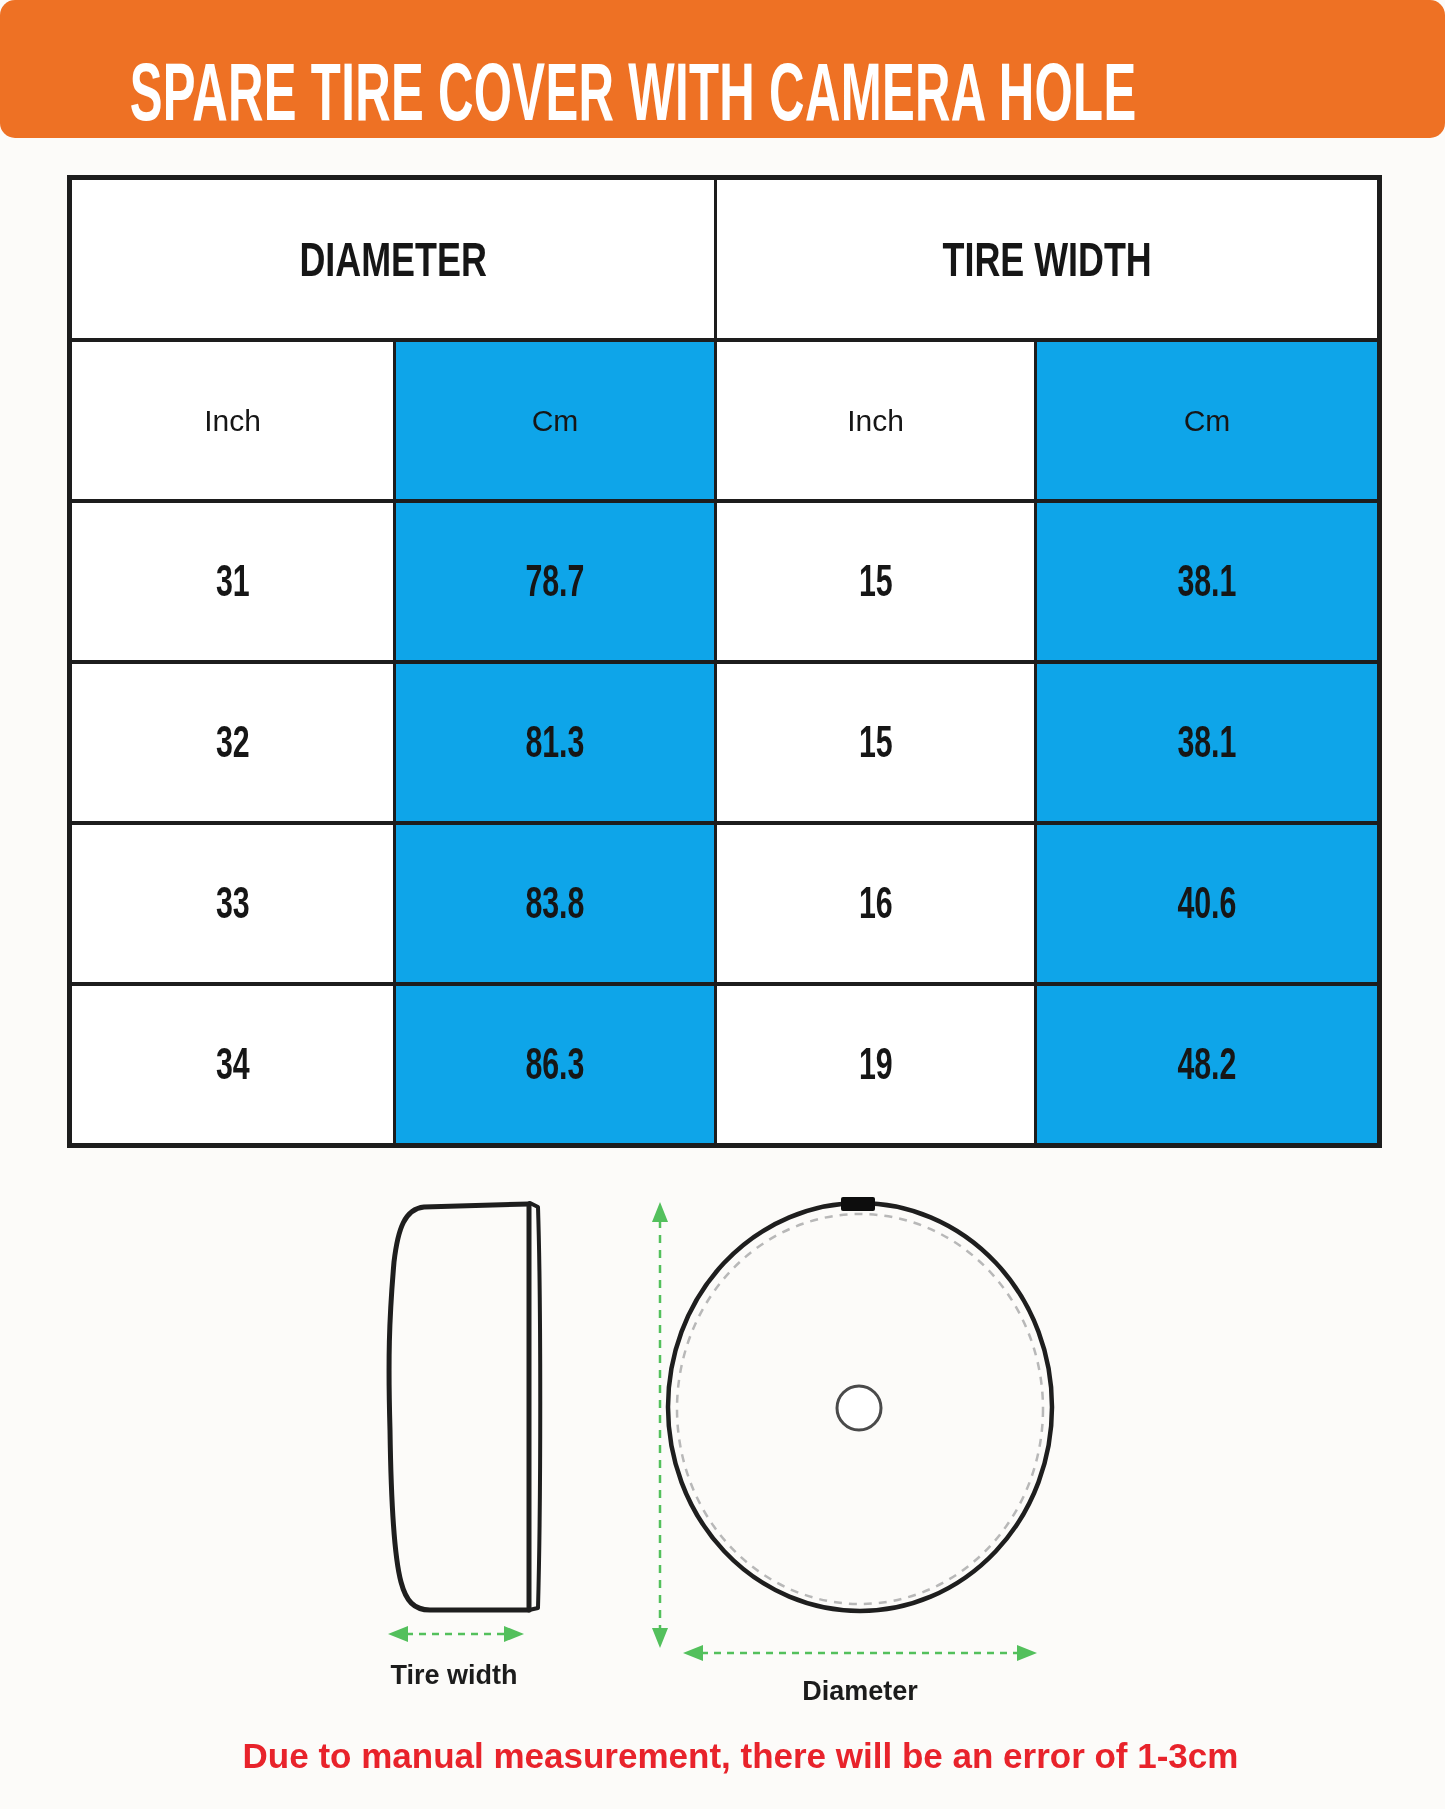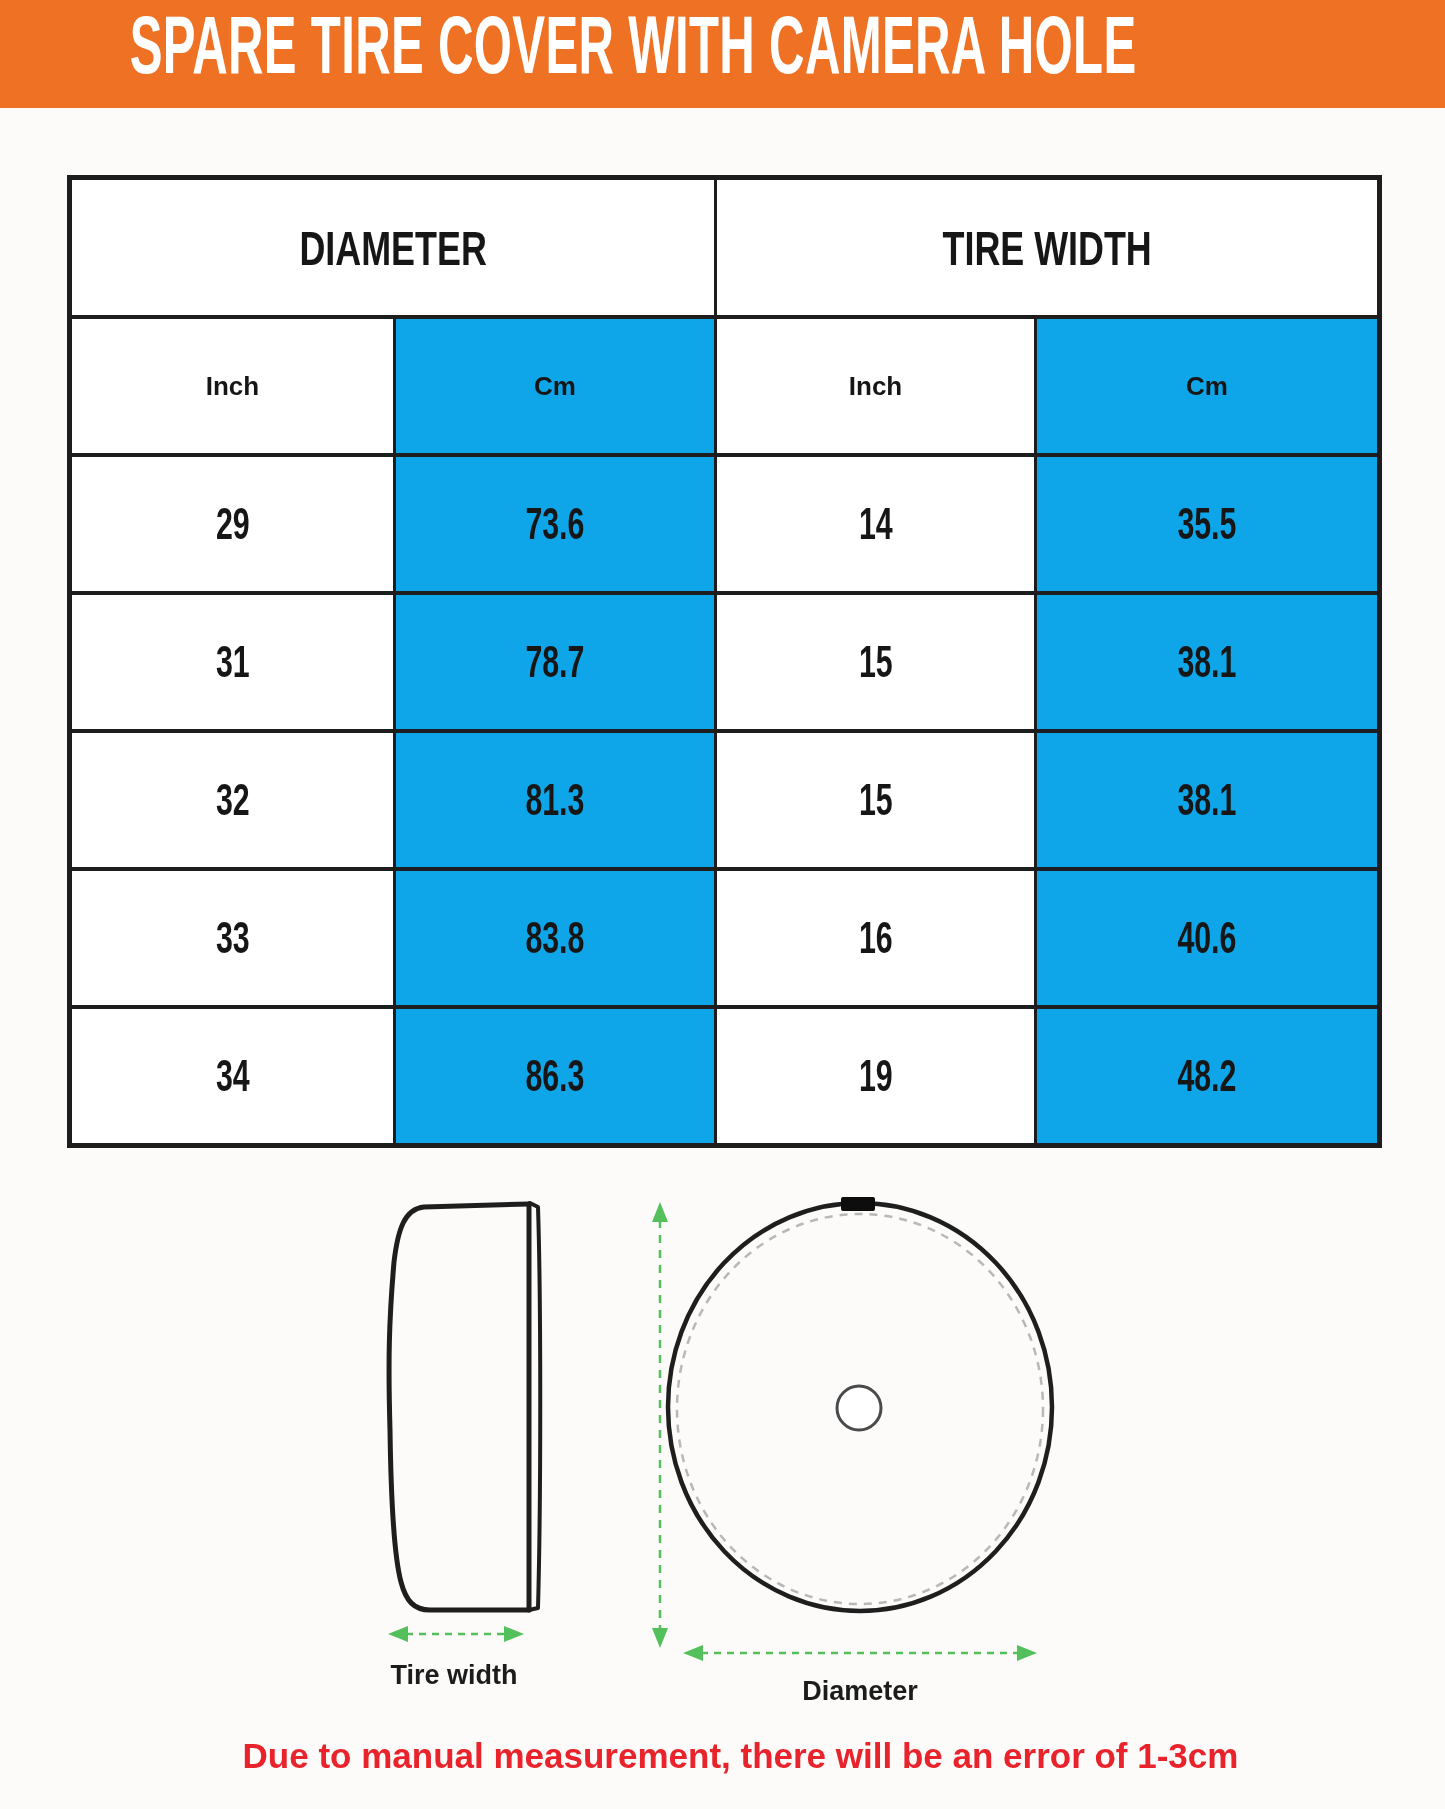--- a/index.html
+++ b/index.html
@@ -5,23 +5,23 @@
   html,body{margin:0;padding:0;}
   body{
     width:1445px;height:1809px;
     position:relative;
     background:#fcfbf9;
     font-family:"Liberation Sans", sans-serif;
     overflow:hidden;
   }
   
   .banner{
-    position:absolute;left:0;top:0;width:1445px;height:108px;
+    position:absolute;left:0;top:0;width:1445px;height:138px;
     background:#ee7124;
-    display:flex;align-items:flex-start;justify-content:center;
+    display:flex;align-items:flex-end;justify-content:center;border-radius:15px;
   }
   .banner-title{
     color:#ffffff;
     font-size:78px;font-weight:bold;letter-spacing:0.5px;
     white-space:nowrap;
     display:inline-block;
     transform:translateX(-89px) scale(0.63,1.04);
     transform-origin:center center;
   }
   
@@ -41,21 +41,21 @@
   tr.r-group{height:82px;}
   tr.r-sub{height:81px;}
   tr.r-data{height:81px;}
   .c-cm{background:#0ea5e9;}
   .c-in{background:#ffffff;}
   .t-group{
     display:inline-block;font-size:46px;font-weight:bold;
     transform:scale(0.78,1.06);transform-origin:center center;white-space:nowrap;
   }
   .t-sub{
-    display:inline-block;font-size:26px;font-weight:bold;white-space:nowrap;
+    display:inline-block;font-size:30px;font-weight:normal;white-space:nowrap;
   }
   .t-num{
     display:inline-block;font-size:41px;font-weight:bold;
     transform:scale(0.74,1.06);transform-origin:center center;white-space:nowrap;
   }
   
   .diagram-svg{position:absolute;left:0;top:1150px;}
   .dia-label{
     font-family:"Liberation Sans", sans-serif;
     font-size:27px;font-weight:bold;fill:#1c1c1c;
@@ -86,26 +86,20 @@
   <tbody>
       <tr class="r-group">
     <th colspan="2" class="c-in"><span class="t-group">DIAMETER</span></th>
     <th colspan="2" class="c-in"><span class="t-group">TIRE WIDTH</span></th>
   </tr>
   <tr class="r-sub">
     <th class="c-in"><span class="t-sub">Inch</span></th>
     <th class="c-cm"><span class="t-sub">Cm</span></th>
     <th class="c-in"><span class="t-sub">Inch</span></th>
     <th class="c-cm"><span class="t-sub">Cm</span></th>
-  </tr>
-  <tr class="r-data">
-    <td class="c-in"><span class="t-num">29</span></td>
-    <td class="c-cm"><span class="t-num">73.6</span></td>
-    <td class="c-in"><span class="t-num">14</span></td>
-    <td class="c-cm"><span class="t-num">35.5</span></td>
   </tr>
   <tr class="r-data">
     <td class="c-in"><span class="t-num">31</span></td>
     <td class="c-cm"><span class="t-num">78.7</span></td>
     <td class="c-in"><span class="t-num">15</span></td>
     <td class="c-cm"><span class="t-num">38.1</span></td>
   </tr>
   <tr class="r-data">
     <td class="c-in"><span class="t-num">32</span></td>
     <td class="c-cm"><span class="t-num">81.3</span></td>

